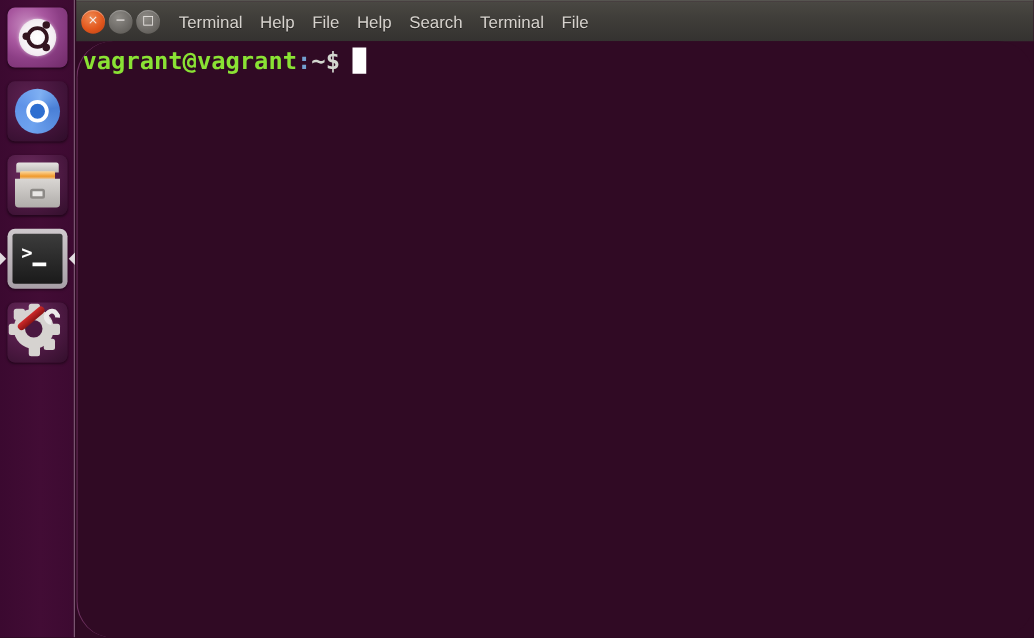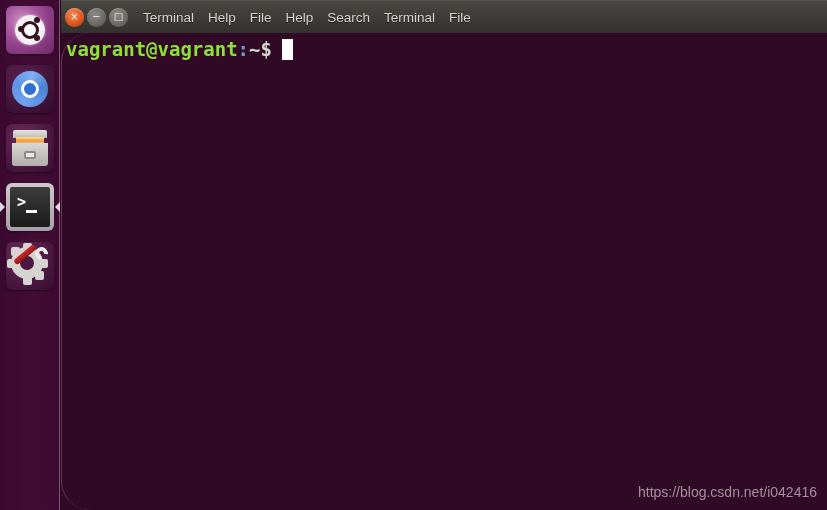--- a/index.html
+++ b/index.html
@@ -400,16 +400,15 @@
       <div class="menu-item">Help</div>
       <div class="menu-item">Search</div>
       <div class="menu-item">Terminal</div>
       <div class="menu-item">File</div>
     </div>
   </div>
 
   <div id="term-body">
     <div id="prompt-line"><span class="c-green">vagrant@vagrant</span><span class="c-blue">:</span><span class="c-white">~</span><span class="c-white">$</span><span class="cursor"></span></div>
 
-    <div id="watermark">https://blog.csdn.net/i042416</div>
   </div>
 
 </div>
 
 </body></html>

